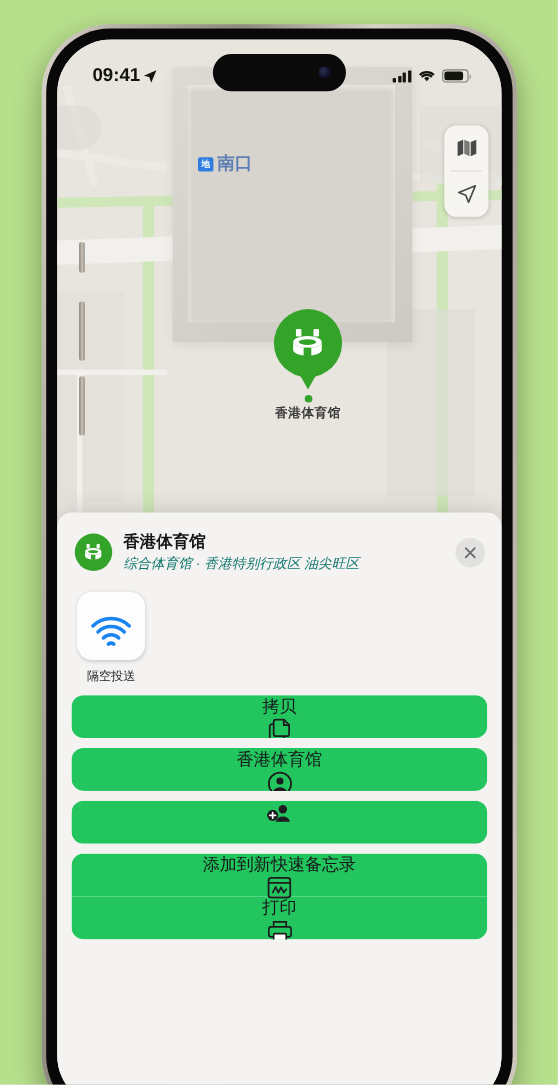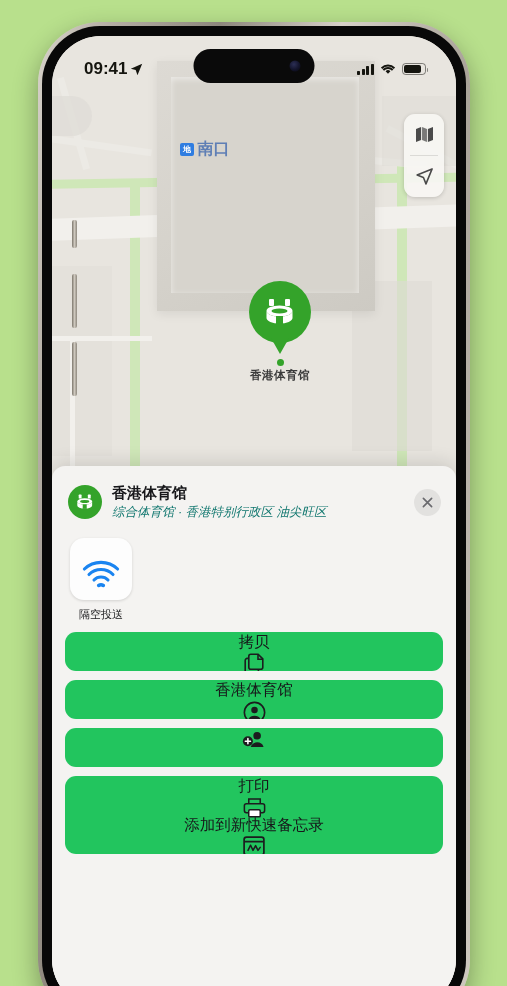--- a/index.html
+++ b/index.html
@@ -381,39 +381,39 @@
                   <path d="M9.4 19.6a7.4 7.4 0 0 1 14 0z" fill="#1c1c1e"></path>
                   <circle cx="6.4" cy="13.4" r="5.4" fill="#1c1c1e"></circle>
                   <path d="M6.4 10.6v5.6 M3.6 13.4h5.6" stroke="#fff" stroke-width="1.7" stroke-linecap="round"></path>
                 </svg>
               </span>
             </div>
           </div>
 
           <div class="act-group">
             <div class="act-row">
+              <span class="act-label">添加到新快速备忘录</span>
+              <span class="act-icon">
+                <svg width="22" height="20" viewBox="0 0 22 20">
+                  <rect x="1.1" y="1.1" width="19.8" height="17.8" rx="2.4" fill="none" stroke="#1c1c1e" stroke-width="1.7"></rect>
+                  <path d="M1.4 5.6h19.2" stroke="#1c1c1e" stroke-width="1.6"></path>
+                  <path d="M5 14.4 L7.6 9.2 L10 14.4 L12.6 9.6 L15 14.4 L17.2 11.4" fill="none" stroke="#1c1c1e" stroke-width="1.5" stroke-linecap="round" stroke-linejoin="round"></path>
+                </svg>
+              </span>
+            </div>
+            <div class="act-row">
               <span class="act-label">打印</span>
               <span class="act-icon">
                 <svg width="23" height="21" viewBox="0 0 24 22" fill="none" stroke="#1c1c1e" stroke-width="1.6">
                   <path d="M6 7V2.2h12V7"></path>
                   <rect x="1.4" y="7" width="21.2" height="9.4" rx="2.2"></rect>
                   <rect x="6" y="13.4" width="12" height="7.4" rx="1.2" fill="#fff"></rect>
                 </svg>
               </span>
             </div>
-            <div class="act-row">
-              <span class="act-label">添加到新快速备忘录</span>
-              <span class="act-icon">
-                <svg width="22" height="20" viewBox="0 0 22 20">
-                  <rect x="1.1" y="1.1" width="19.8" height="17.8" rx="2.4" fill="none" stroke="#1c1c1e" stroke-width="1.7"></rect>
-                  <path d="M1.4 5.6h19.2" stroke="#1c1c1e" stroke-width="1.6"></path>
-                  <path d="M5 14.4 L7.6 9.2 L10 14.4 L12.6 9.6 L15 14.4 L17.2 11.4" fill="none" stroke="#1c1c1e" stroke-width="1.5" stroke-linecap="round" stroke-linejoin="round"></path>
-                </svg>
-              </span>
-            </div>
           </div>
 
         </div>
       </div>
 
     </div>
   </div>
   <span class="btn-side btn-silent"></span>
   <span class="btn-side btn-volup"></span>
   <span class="btn-side btn-voldn"></span>

